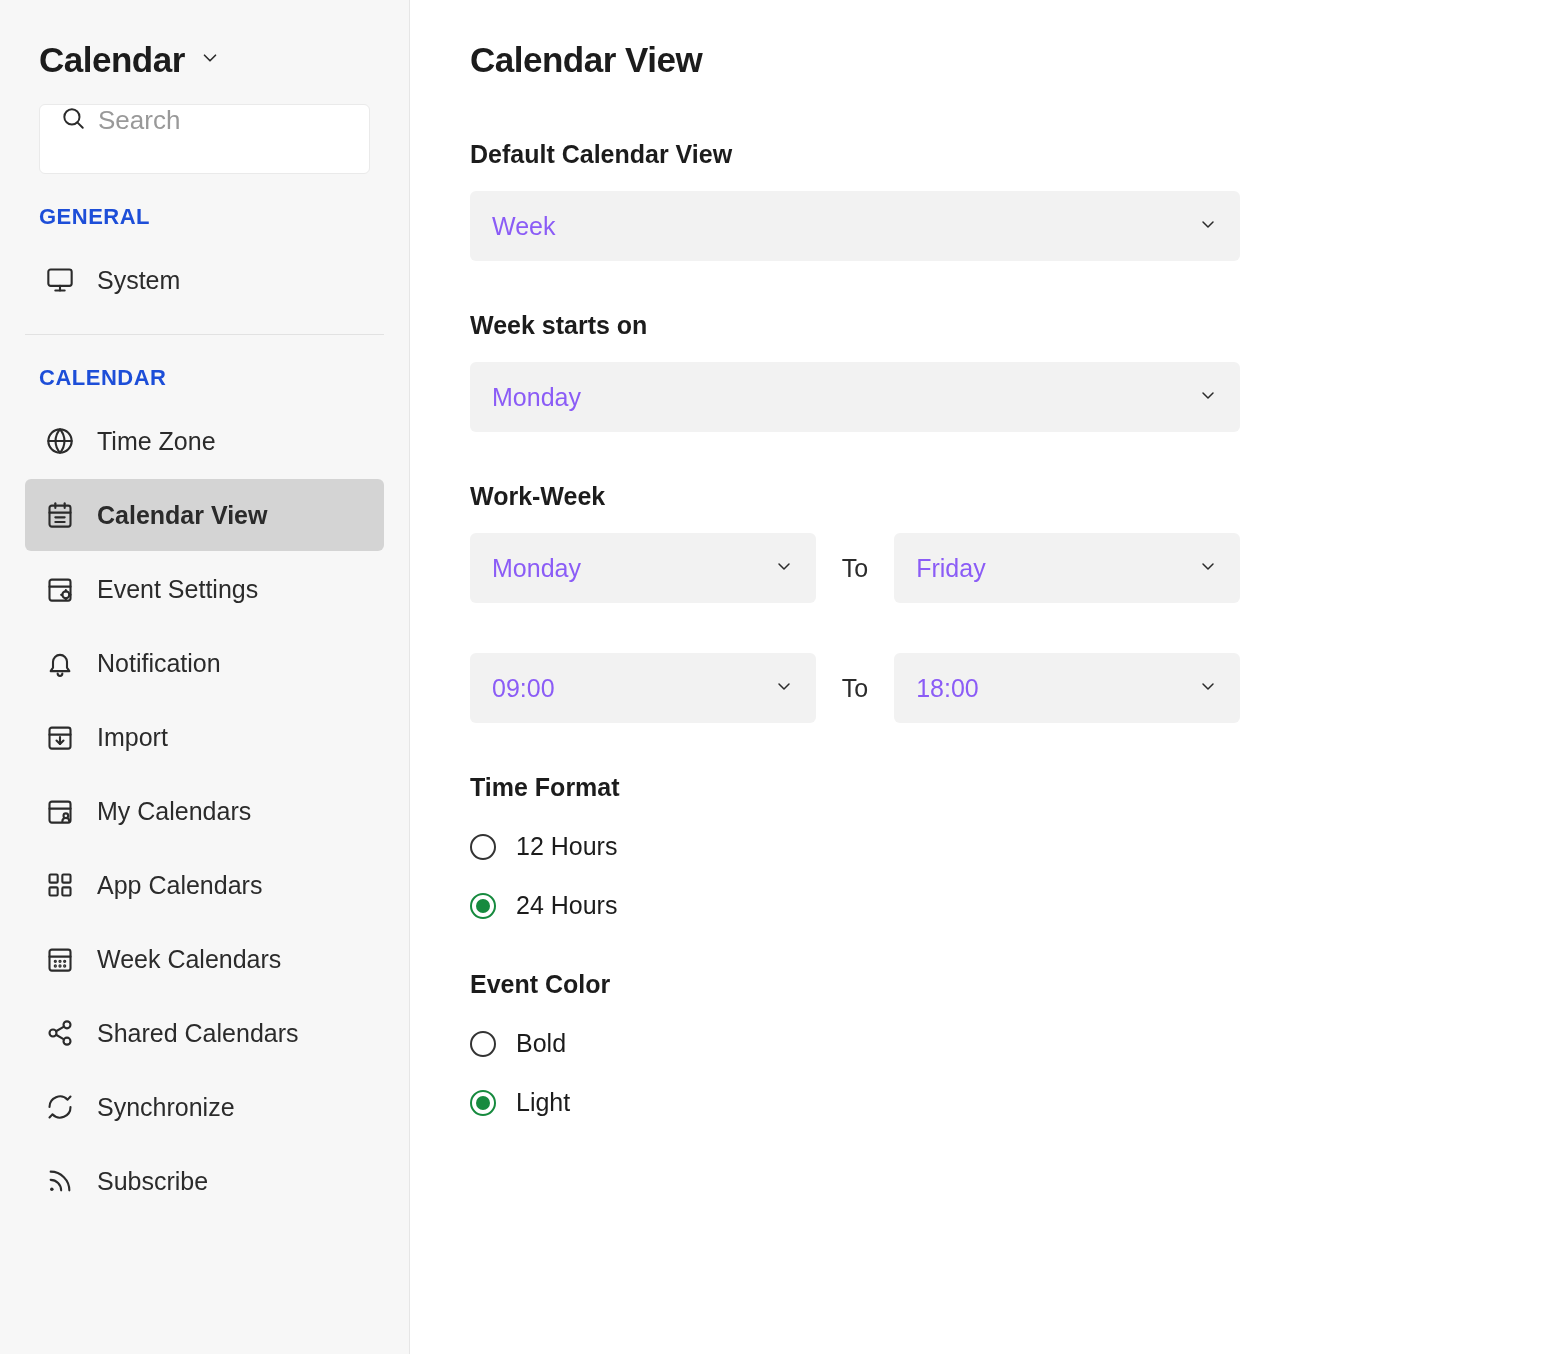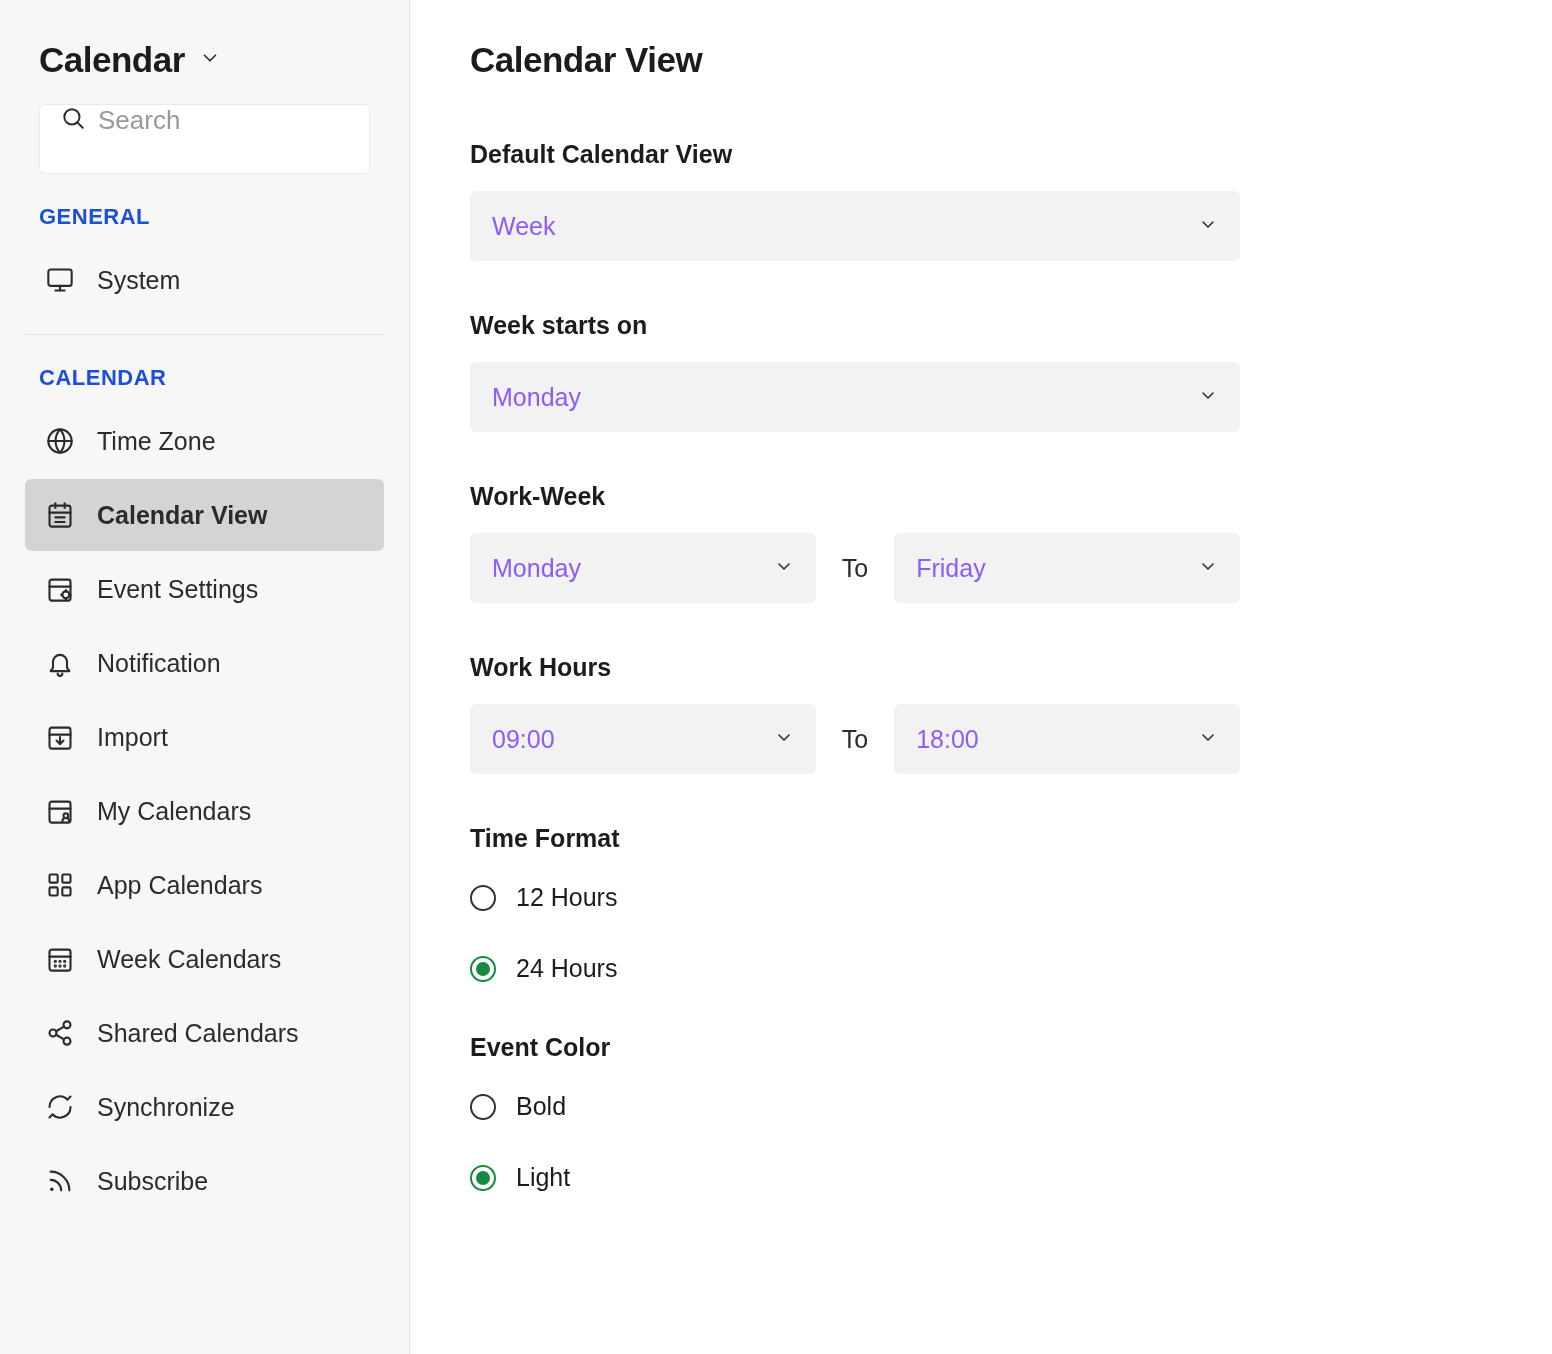--- a/index.html
+++ b/index.html
@@ -119,21 +119,21 @@
     position:absolute; right:22px; top:50%; transform:translateY(-50%);
   }
   .range-row {
     display:flex;
     align-items:center;
     gap:26px;
     max-width:770px;
   }
   .range-row .select { flex:1; }
   .range-sep { font-size:25px; color:#2b2b2b; }
-  .radio-group { display:flex; flex-direction:column; gap:42px; margin-top:30px; }
+  .radio-group { display:flex; flex-direction:column; gap:30px; margin-top:30px; }
   .radio {
     display:flex;
     align-items:center;
     gap:20px;
     font-size:25px;
     cursor:pointer;
   }
   .radio .dot {
     width:26px; height:26px;
     border:2.5px solid #333;
@@ -364,21 +364,20 @@
         <span class="chev">
           <svg width="20" height="20" viewBox="0 0 24 24">
               <polyline points="6 9 12 15 18 9"></polyline>
             </svg>
         </span>
       </div>
     </div>
   </div>
 
   <div class="field-group">
-    <label class="field-label">Work Hours</label>
     <div class="range-row">
       <div class="select">
         <span>09:00</span>
         <span class="chev">
           <svg width="20" height="20" viewBox="0 0 24 24">
               <polyline points="6 9 12 15 18 9"></polyline>
             </svg>
         </span>
       </div>
       <span class="range-sep">To</span>

